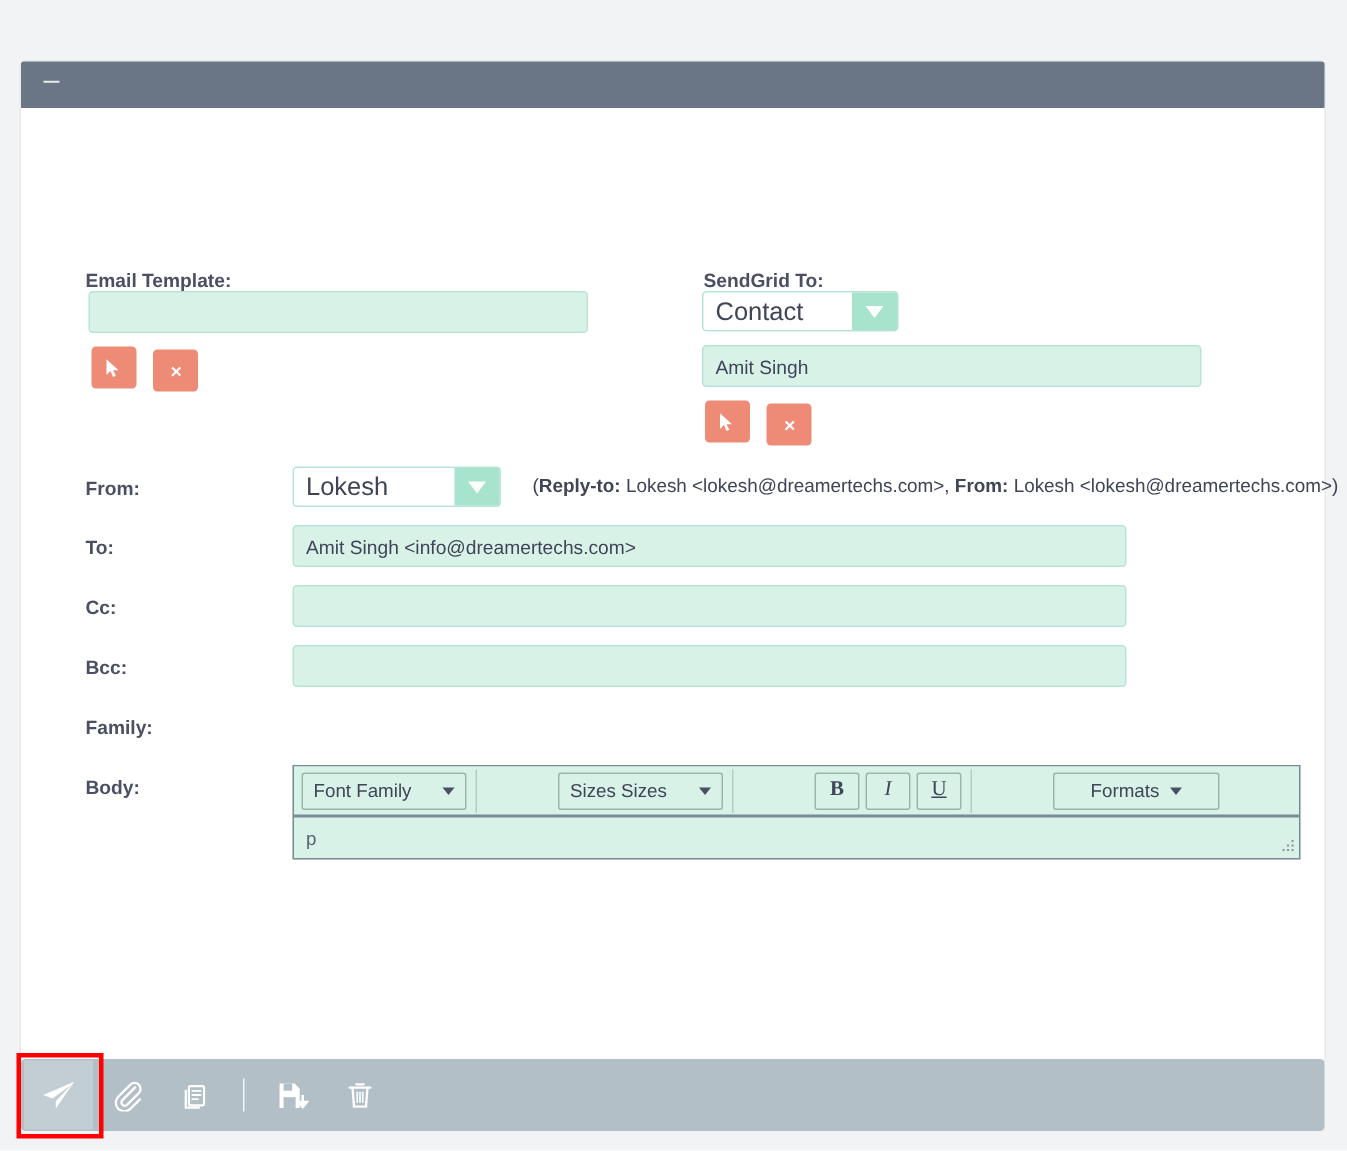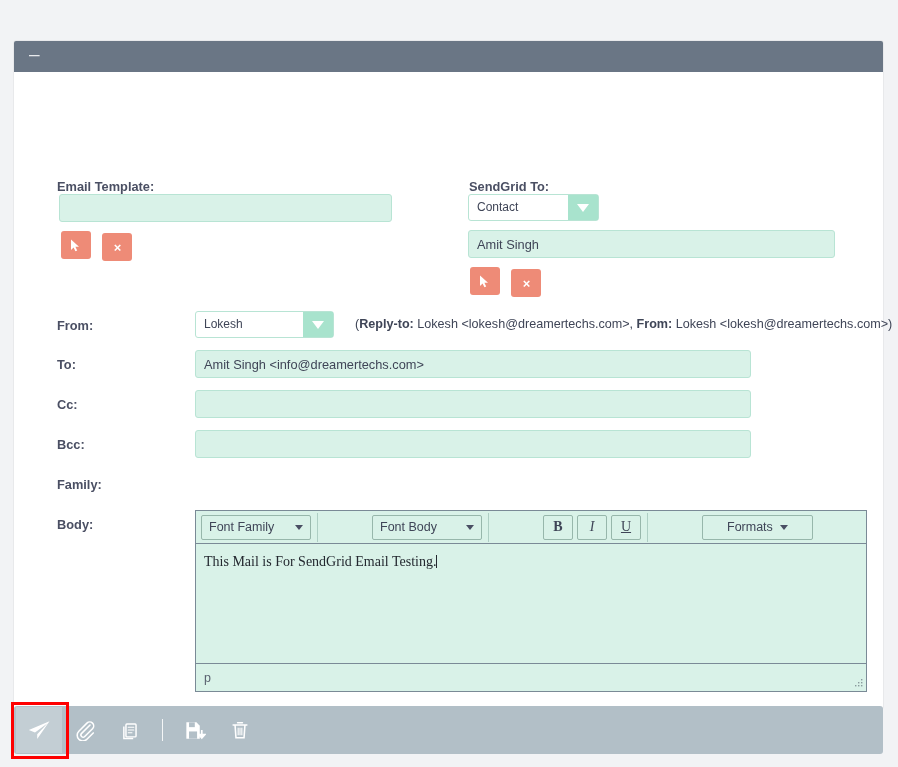--- a/index.html
+++ b/index.html
@@ -102,21 +102,21 @@
     background: #ffffff;
     border: 1px solid #b8e4d4;
     border-radius: 3px;
     box-sizing: border-box;
     height: 27px;
   }
   .selwrap .selval {
     display: block;
     line-height: 25px;
     padding: 0 36px 0 8px;
-    font-size: 12px;
+    font-size: 17px;
     color: #3f4557;
     white-space: nowrap;
     overflow: hidden;
   }
   .selwrap .caret-box {
     position: absolute;
     right: 0; top: 0;
     width: 30px; height: 25px;
     background: #a8e3cd;
     display: flex;
@@ -131,21 +131,21 @@
   }
 
   
   .tmpl-label { position: absolute; left: 43px; top: 107px; }
   .tmpl-input { position: absolute; left: 45px; top: 122px; width: 333px; height: 28px; }
   .tmpl-btns  { position: absolute; left: 47px; top: 159px; }
 
   
   .rel-label { position: absolute; left: 455px; top: 107px; }
   .rel-select { position: absolute; left: 454px; top: 122px; width: 131px; }
-  .rel-input { position: absolute; left: 454px; top: 158px; width: 367px; height: 28px; }
+  .rel-input { position: absolute; left: 454px; top: 158px; width: 333px; height: 28px; }
   .rel-btns  { position: absolute; left: 456px; top: 195px; }
 
   
   .row-label { position: absolute; left: 43px; }
   .from-select { position: absolute; left: 181px; top: 239px; width: 139px; }
   .replyto {
     position: absolute;
     left: 325px;
     top: 245px;
     font-size: 12.6px;
@@ -419,37 +419,36 @@
     <div class="editor">
       <div class="editor-toolbar">
         <div class="tb-group">
           <div class="tb-sel">
             <span>Font Family</span>
             <span class="tri"></span>
           </div>
         </div>
         <div class="tb-group">
           <div class="tb-sel">
-            <span>Font Body</span>
+            <span>Sizes Sizes</span>
             <span class="tri"></span>
           </div>
         </div>
         <div class="tb-group">
           <div class="tb-btn b">B</div>
           <div class="tb-btn i">I</div>
           <div class="tb-btn u">U</div>
         </div>
         <div class="tb-group">
           <div class="tb-formats">
             <span>Formats</span>
             <span class="tri"></span>
           </div>
         </div>
       </div>
-      <div class="editor-content"><span>This Mail is For SendGrid Email Testing.</span><span class="caret-bar"></span></div>
       <div class="editor-status">
         <span>p</span>
         <svg class="resize-grip" viewBox="0 0 10 10">
           <g fill="#4a5560">
             <rect x="8" y="0" width="1.4" height="1.4"></rect>
             <rect x="8" y="3" width="1.4" height="1.4"></rect>
               <rect x="5" y="3" width="1.4" height="1.4"></rect>
             <rect x="8" y="6" width="1.4" height="1.4"></rect>
               <rect x="5" y="6" width="1.4" height="1.4"></rect>
               <rect x="2" y="6" width="1.4" height="1.4"></rect>

